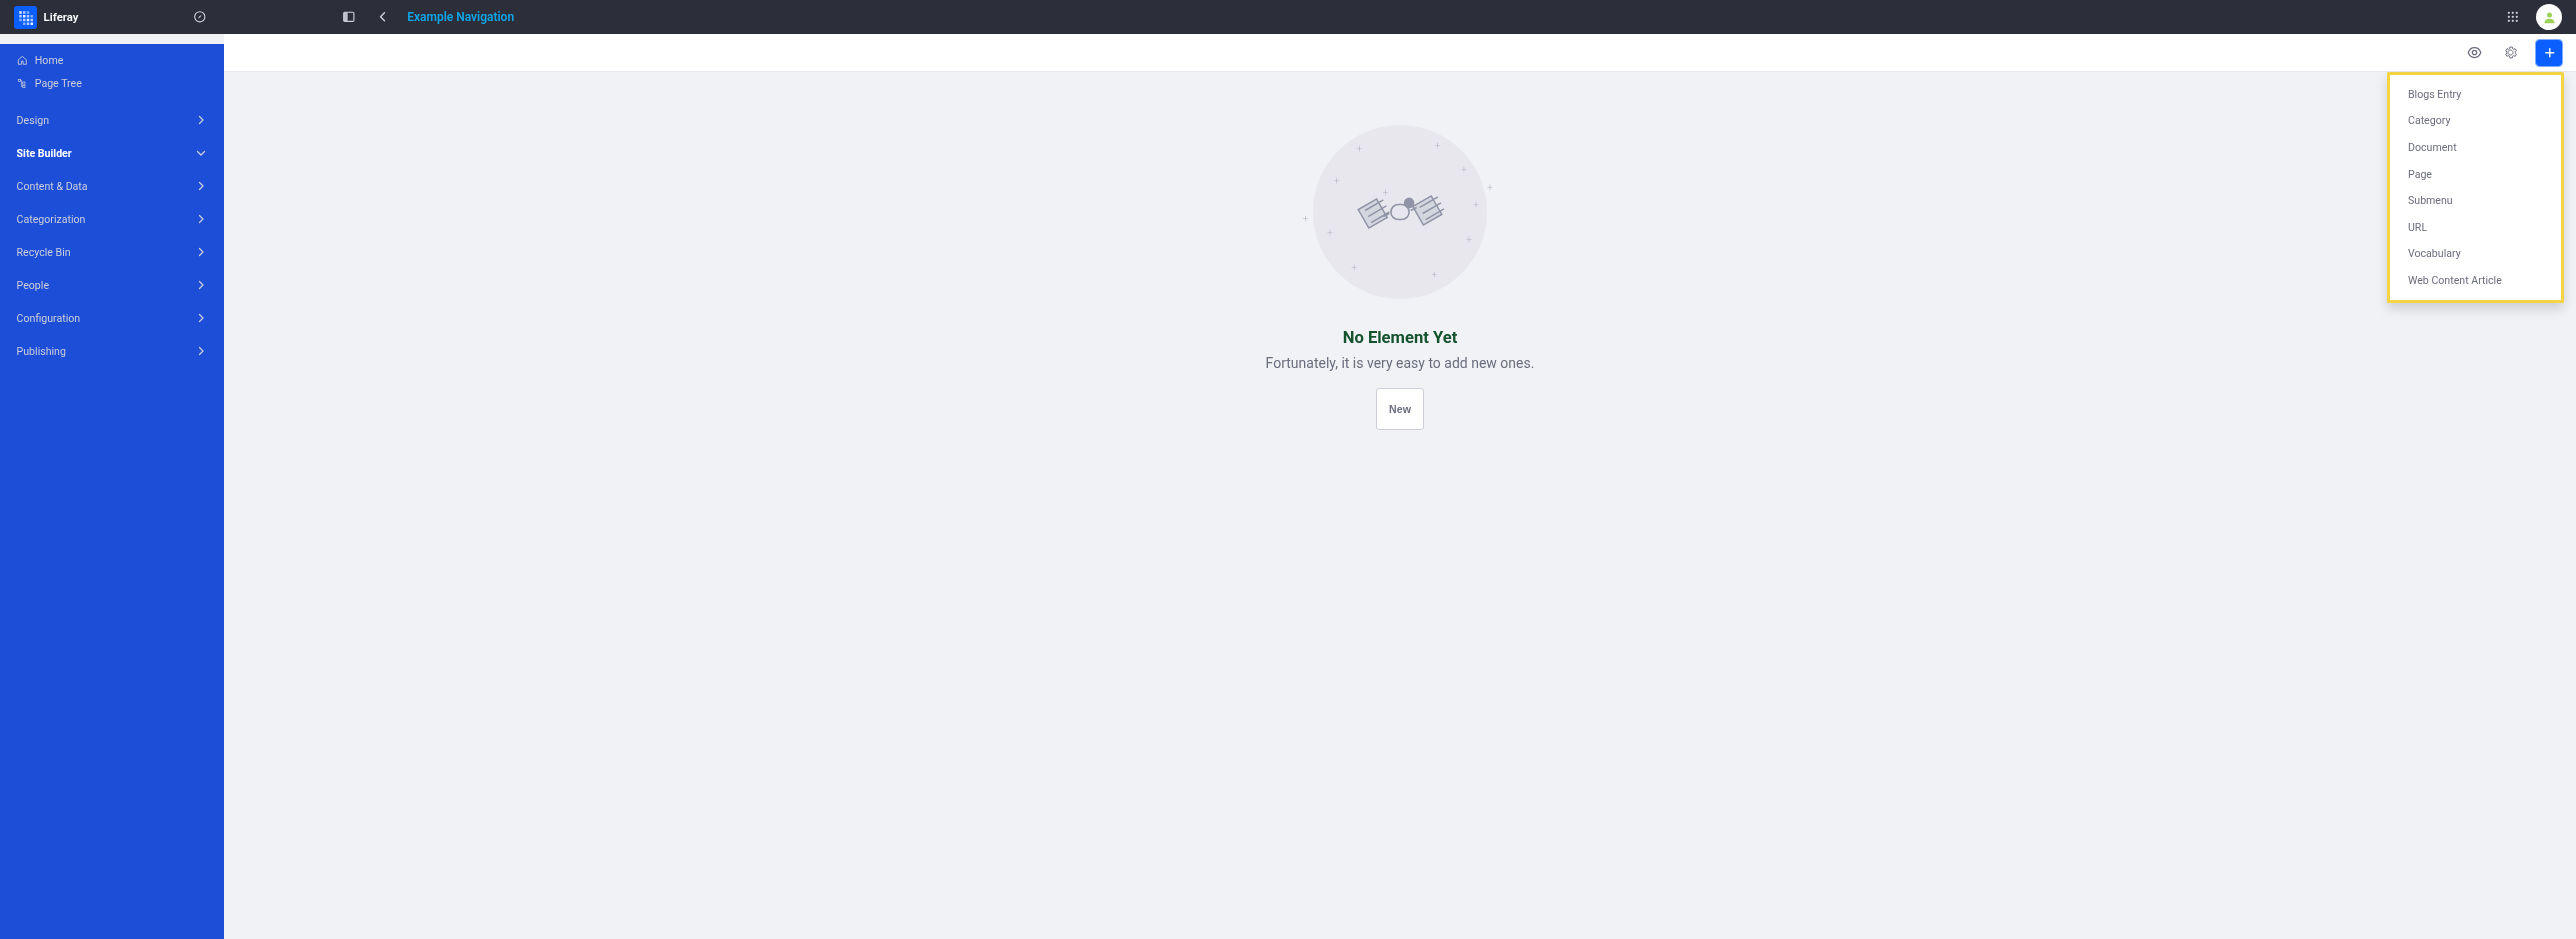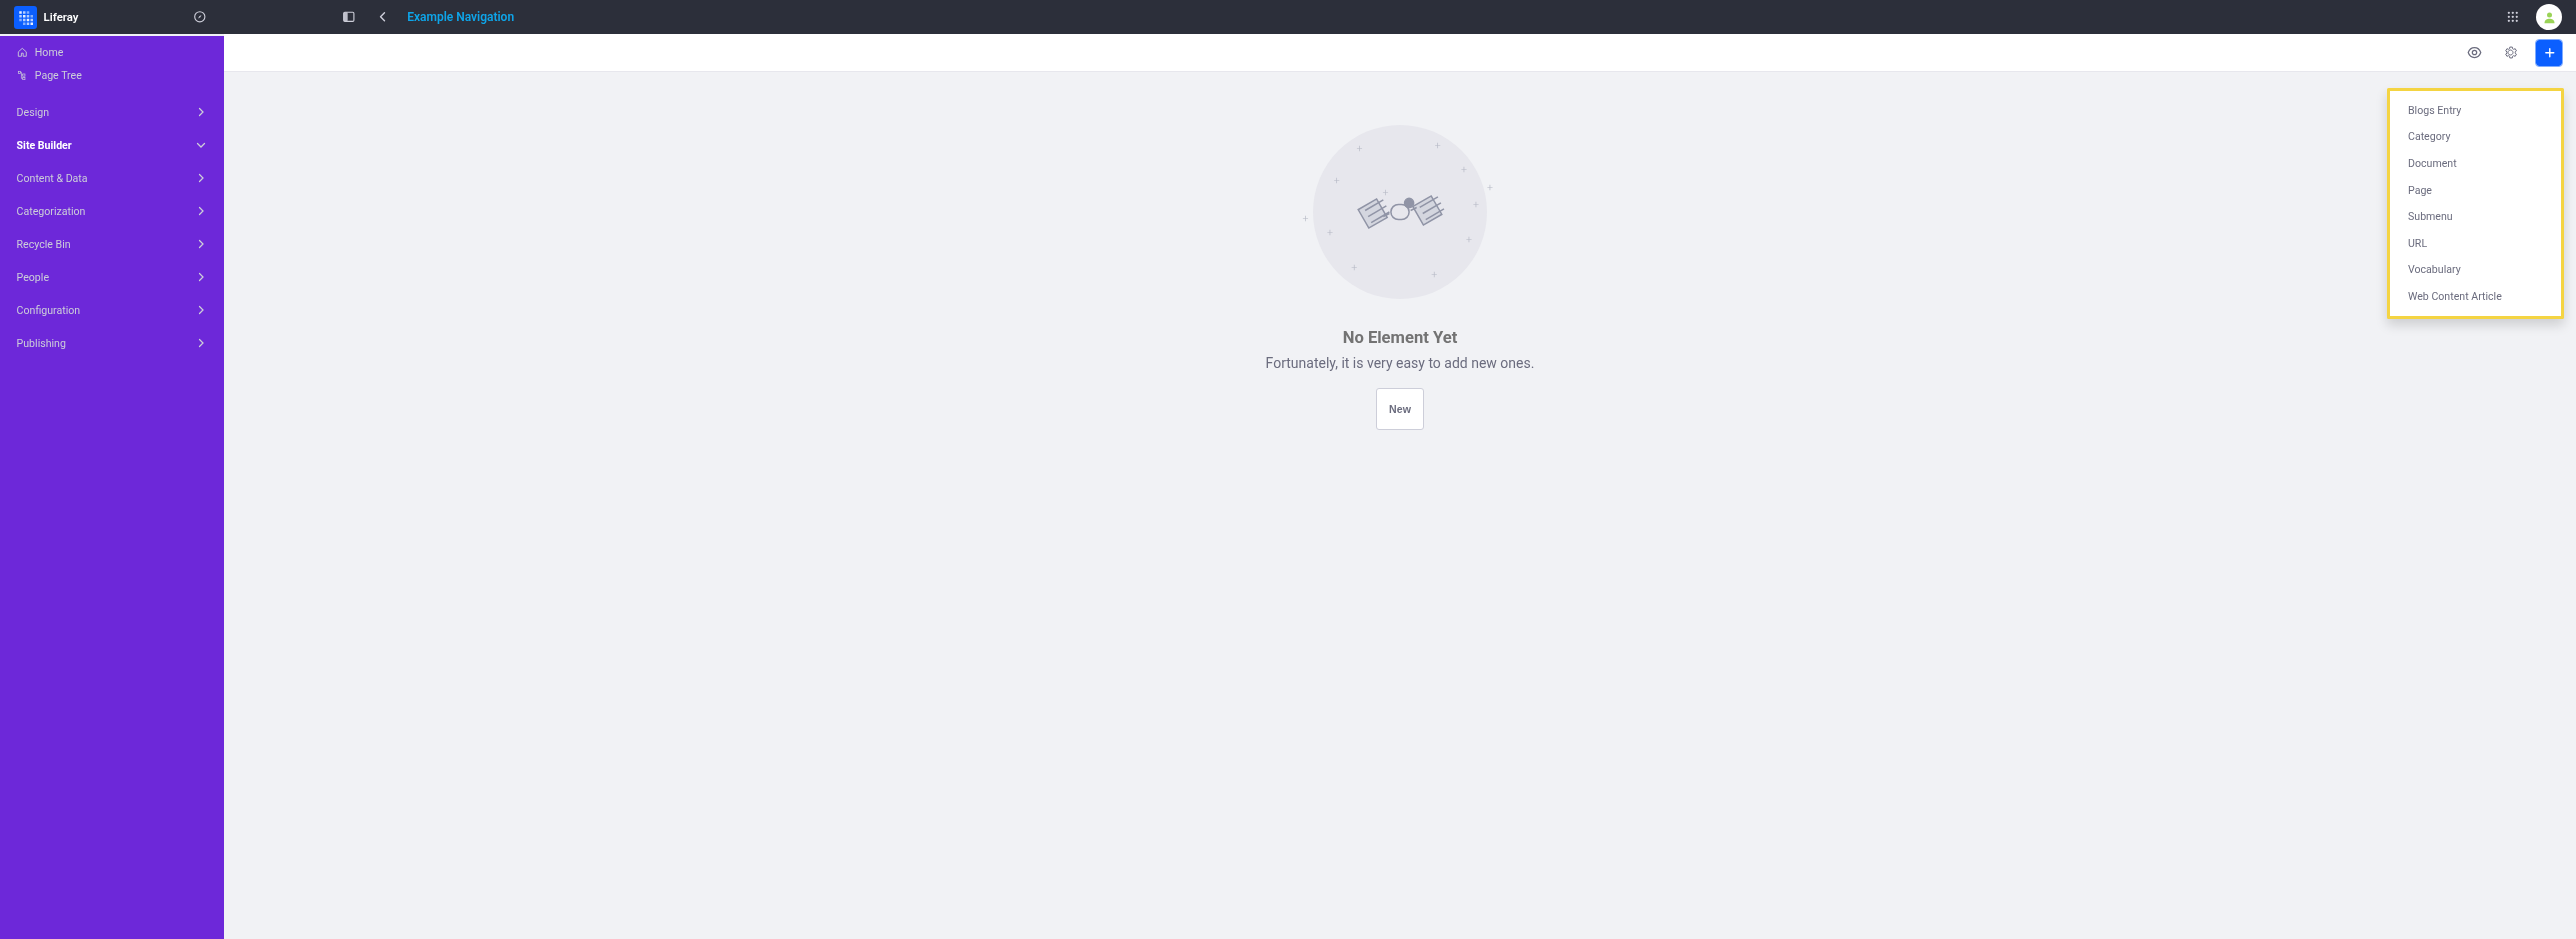--- a/index.html
+++ b/index.html
@@ -73,23 +73,23 @@
     width: 26px; height: 26px;
     border-radius: 50%;
     background: #fff;
     display: flex; align-items: center; justify-content: center;
   }
   .avatar svg { width: 15px; height: 15px; }
 
   
   .sidebar {
     position: fixed;
-    top: 36px; bottom: 0; left: 0;
+    top: 44px; bottom: 0; left: 0;
     width: 224px;
-    background: #6d28d9;
+    background: #1d4ed8;
     color: #cdced9;
     overflow-y: auto;
     z-index: 30;
     padding-top: 4.5px;
   }
   .side-link, .side-group, .side-sub {
     display: flex;
     align-items: center;
     padding: 0 16.6px;
     cursor: pointer;
@@ -176,37 +176,37 @@
   }
   .illus-wrap { position: relative; width: 174px; height: 174px; margin-bottom: 29px; }
   .illus-circle {
     position: absolute; inset: 0; margin: auto;
     width: 174px; height: 174px;
     border-radius: 50%;
     background: #e7e7ed;
   }
   .satellite { position: absolute; top: 50%; left: 50%; transform: translate(-50%,-50%); }
   .plus-dot { position: absolute; color: #b5b8c4; font-size: 10.6px; font-weight: 300; user-select: none; }
-  .empty-title { font-size: 16.6px; font-weight: 700; color: #737373; margin-bottom: 7.6px; }
+  .empty-title { font-size: 16.6px; font-weight: 700; color: #14532d; margin-bottom: 7.6px; }
   .empty-sub { font-size: 14px; color: #6b6c7e; margin-bottom: 17px; }
   .new-btn {
     padding: 14px 12px;
     background: #fff;
     border: 0.8px solid #cdced9;
     border-radius: 3px;
     font-size: 10.6px;
     font-weight: 600;
     color: #6b6c7e;
     cursor: pointer;
   }
 
   
   .dropdown {
     position: absolute;
-    top: 16px;
+    top: 0px;
     right: 12px;
     width: 177px;
     background: #fff;
     border: 3px solid #f4d442;
     border-radius: 1.5px;
     box-shadow: 0 6px 12px rgba(0,0,0,.15);
     padding: 6px 0;
     z-index: 50;
   }
   .dropdown-item {

